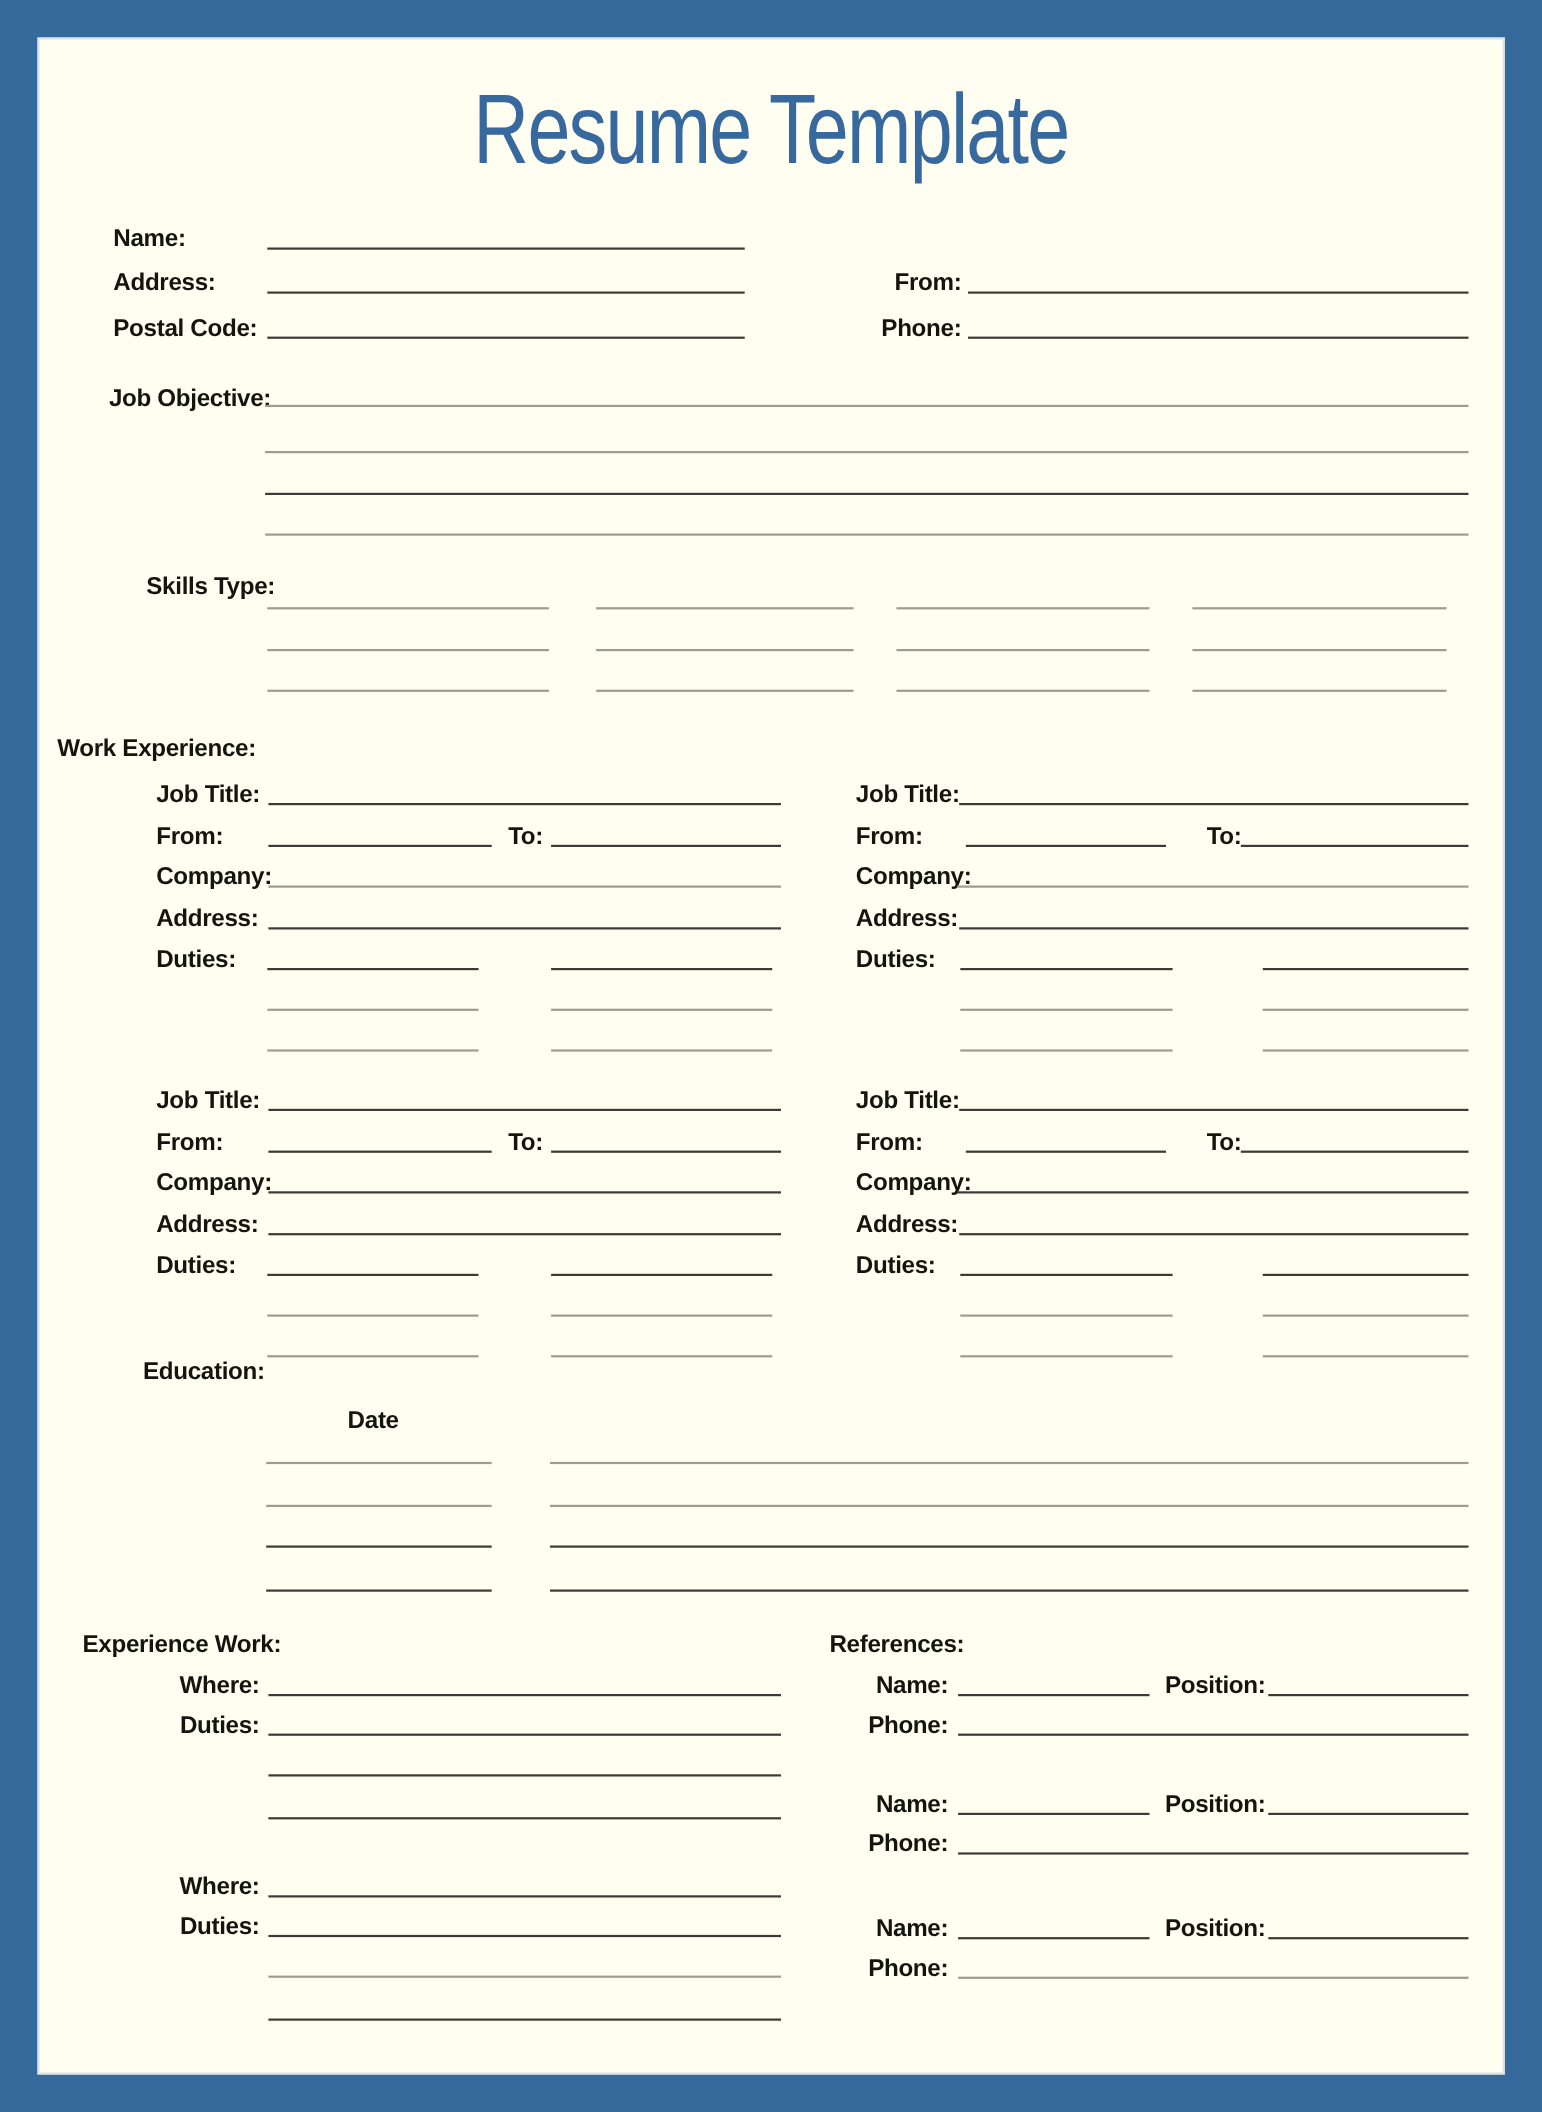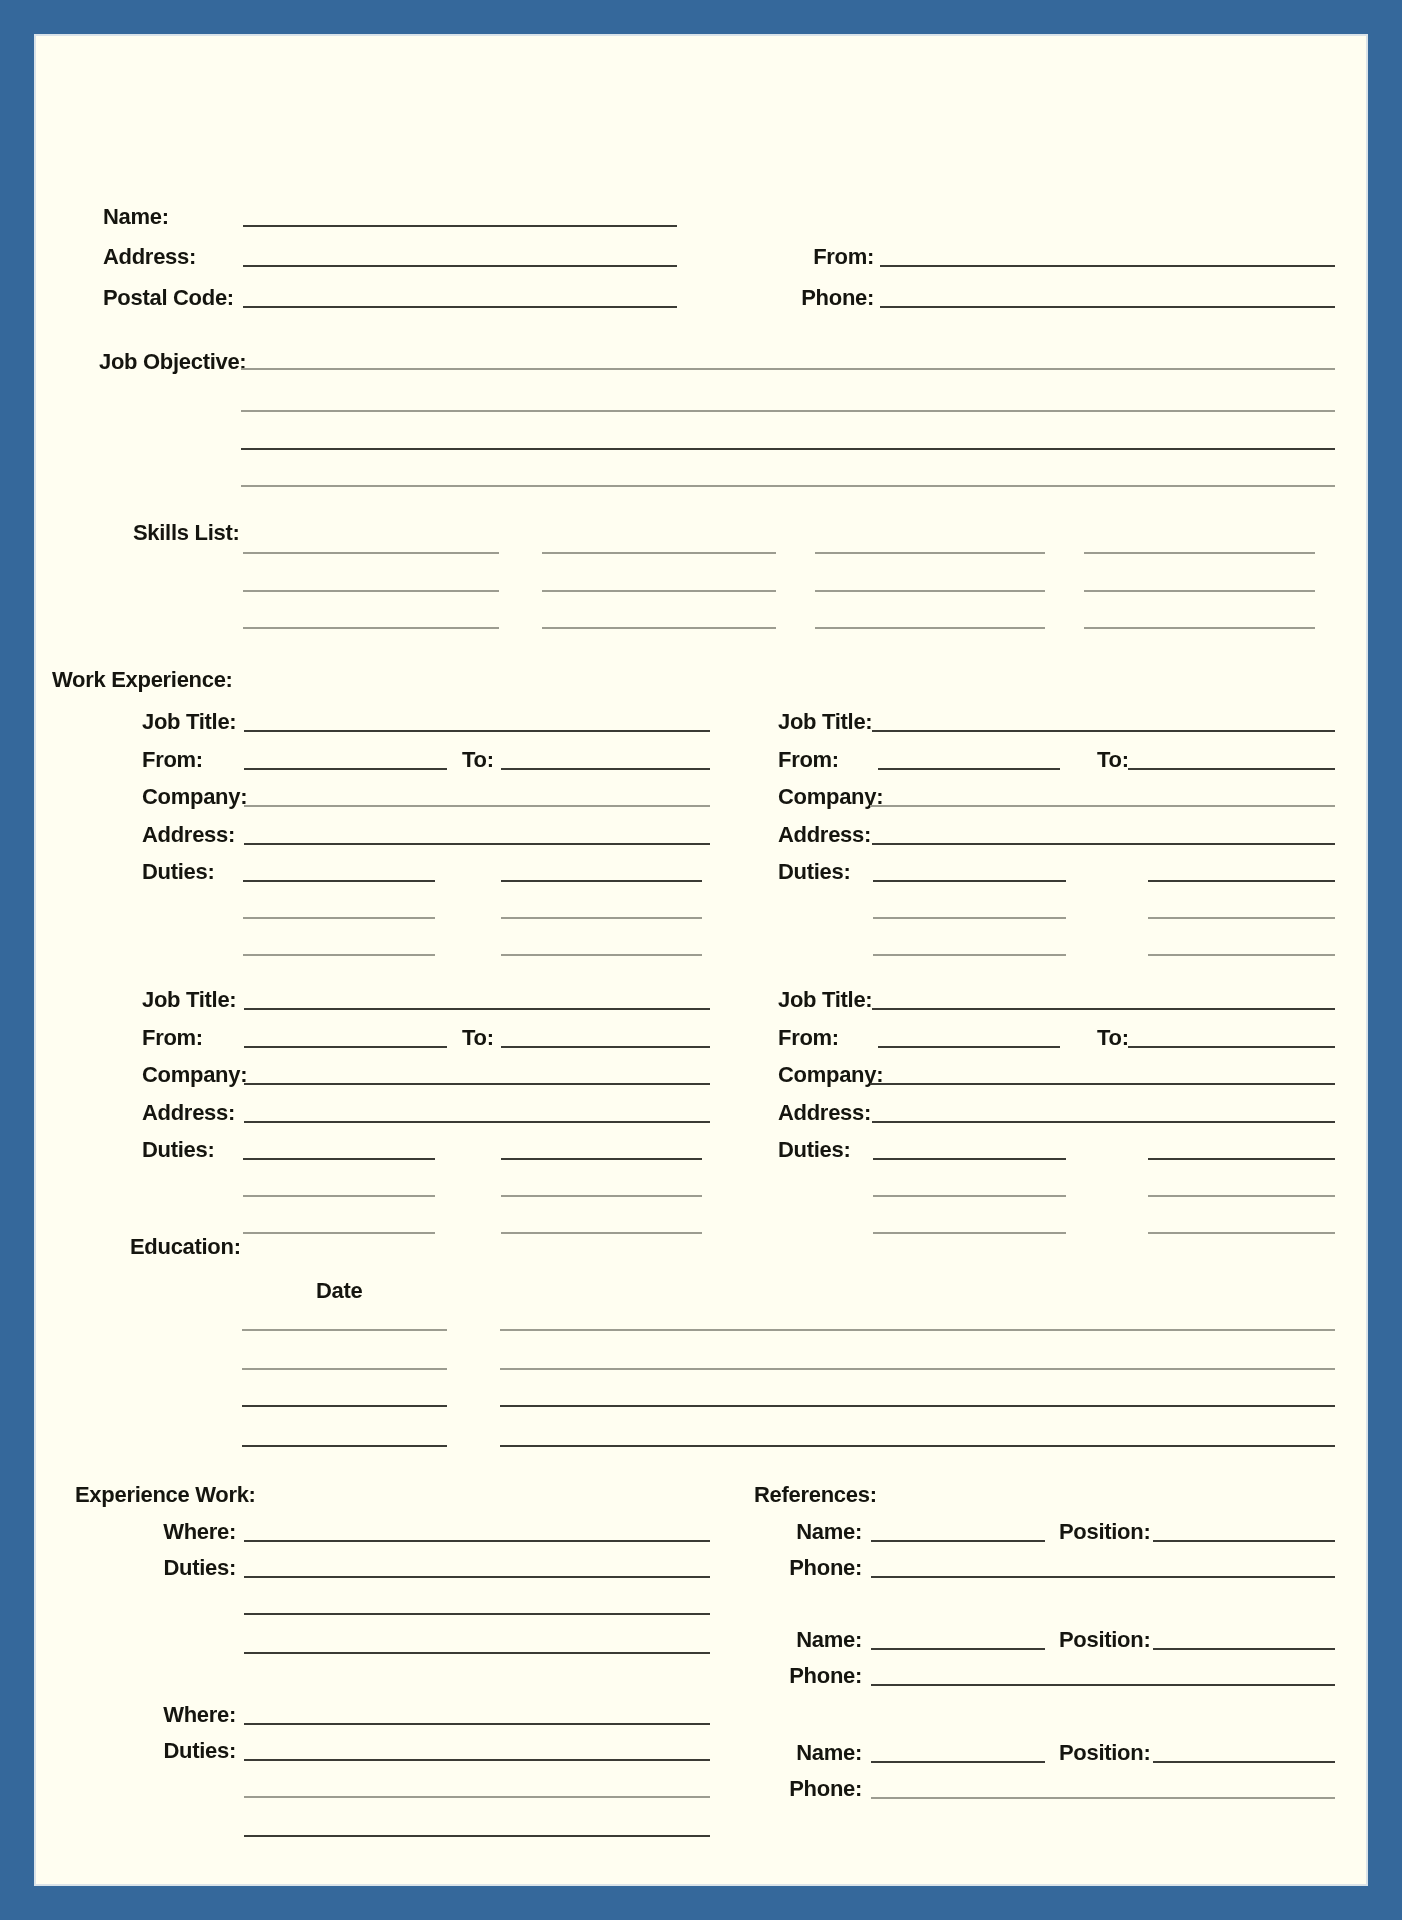--- a/index.html
+++ b/index.html
@@ -46,41 +46,44 @@
     white-space:nowrap;
   }
   .grp{position:absolute;left:0;top:0;width:1402px;height:0;overflow:visible;}
 </style>
 </head>
 <body>
 
 <div class="page">
   <div class="sheet"></div>
 
+  <div class="title-wrap">
+    <span>Resume Template</span>
+  </div>
 
   <div class="lbl" style="left:103px;top:200px">Name:</div>
   <div class="ln" style="left:243px;top:225px;width:434px"></div>
 
   <div class="lbl" style="left:103px;top:240px">Address:</div>
   <div class="ln" style="left:243px;top:265px;width:434px"></div>
   <div class="lbl r" style="left:774px;top:240px">From:</div>
   <div class="ln" style="left:880px;top:265px;width:455px"></div>
 
   <div class="lbl" style="left:103px;top:281px">Postal Code:</div>
   <div class="ln" style="left:243px;top:306px;width:434px"></div>
   <div class="lbl r" style="left:774px;top:281px">Phone:</div>
   <div class="ln" style="left:880px;top:306px;width:455px"></div>
 
   <div class="lbl" style="left:99px;top:345px">Job Objective:</div>
   <div class="ln g" style="left:241px;top:368px;width:1094px"></div>
   <div class="ln g" style="left:241px;top:410px;width:1094px"></div>
   <div class="ln" style="left:241px;top:448px;width:1094px"></div>
   <div class="ln g" style="left:241px;top:485px;width:1094px"></div>
 
-  <div class="lbl" style="left:133px;top:516px">Skills List:</div>
+  <div class="lbl" style="left:133px;top:516px">Skills Type:</div>
   <div class="ln g" style="left:243px;top:552px;width:256px"></div>
   <div class="ln g" style="left:542px;top:552px;width:234px"></div>
   <div class="ln g" style="left:815px;top:552px;width:230px"></div>
   <div class="ln g" style="left:1084px;top:552px;width:231px"></div>
   <div class="ln g" style="left:243px;top:590px;width:256px"></div>
   <div class="ln g" style="left:542px;top:590px;width:234px"></div>
   <div class="ln g" style="left:815px;top:590px;width:230px"></div>
   <div class="ln g" style="left:1084px;top:590px;width:231px"></div>
   <div class="ln g" style="left:243px;top:627px;width:256px"></div>
   <div class="ln g" style="left:542px;top:627px;width:234px"></div>

